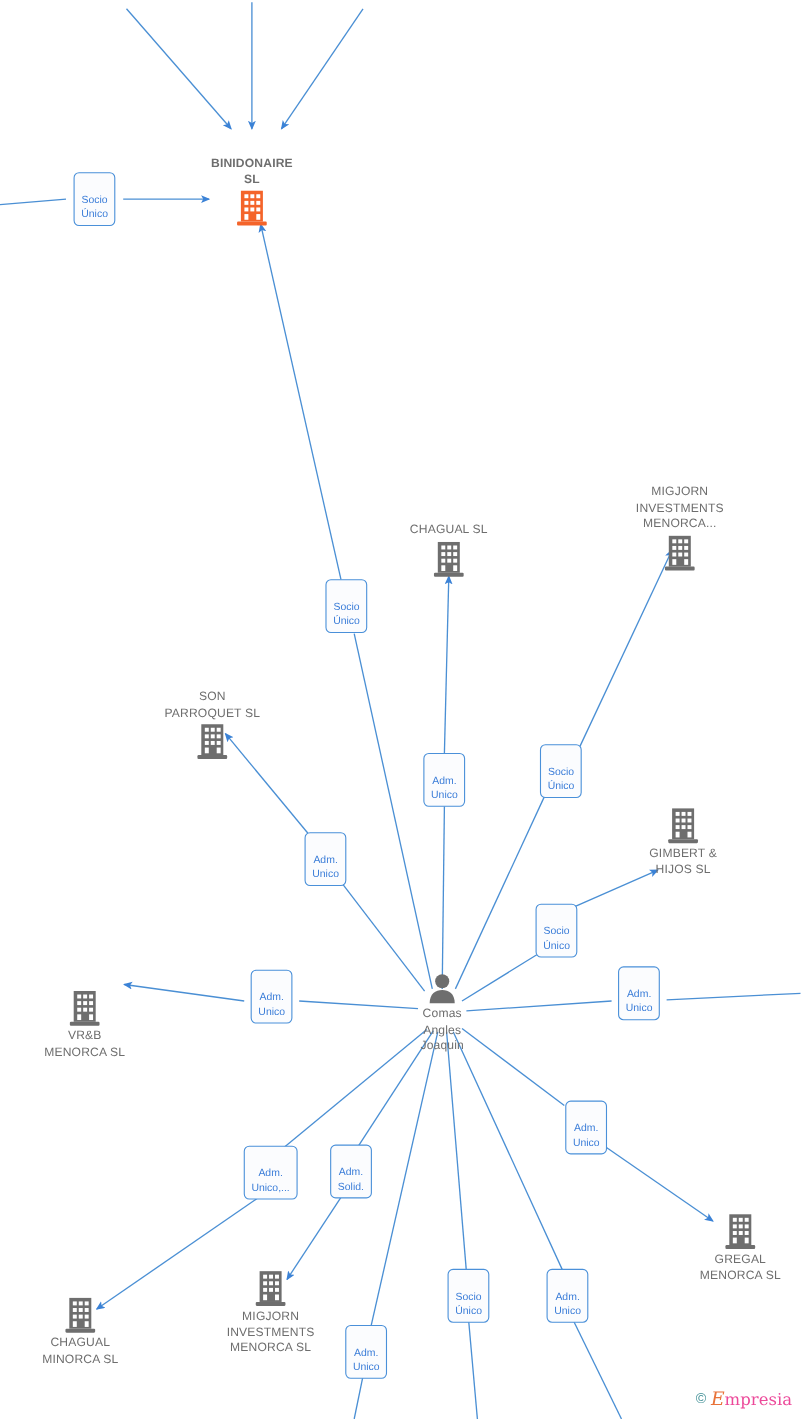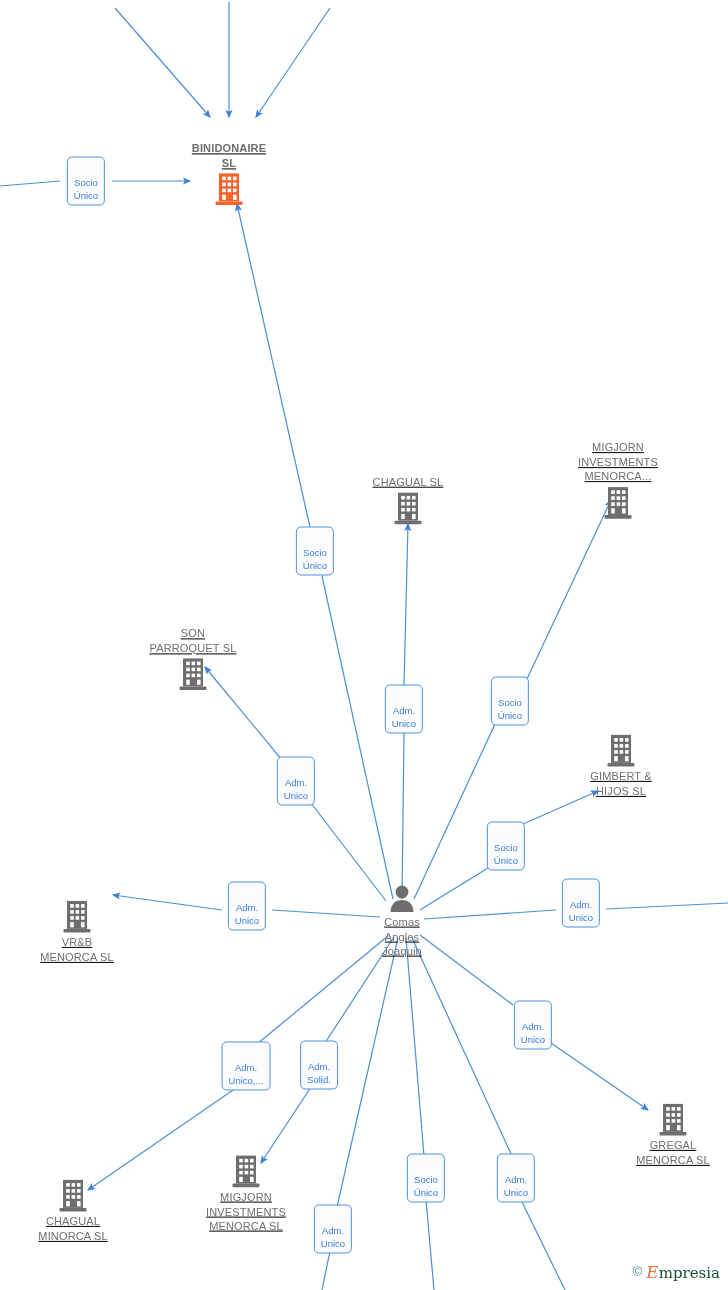--- a/index.html
+++ b/index.html
@@ -23,21 +23,20 @@
     top: 0;
     width: 728px;
     height: 1290px;
   }
   .node {
     position: absolute;
     transform: translate(-50%, -50%);
     width: 132px;
     text-align: center;
     pointer-events: auto;
-    text-decoration: underline;
   }
   .node-label {
     font-size: 11px;
     line-height: 14.6px;
     color: #6e6e6e;
     letter-spacing: 0.15px;
     font-weight: 400;
     white-space: pre-line;
   }
   .node-label.highlight {
@@ -79,21 +78,21 @@
     font-size: 13px;
     vertical-align: 2px;
   }
   .wm-e {
     color: #e8733a;
     font-family: "DejaVu Serif", serif;
     font-style: italic;
     font-size: 17px;
   }
   .wm-rest {
-    color: #14532d;
+    color: #ec4899;
     font-family: "DejaVu Serif", serif;
     font-size: 15px;
   }
 </style>
 </head>
 <body>
 
 <div id="graph-canvas">
 
   <svg id="edge-layer" viewBox="0 0 728 1290" xmlns="http://www.w3.org/2000/svg">

